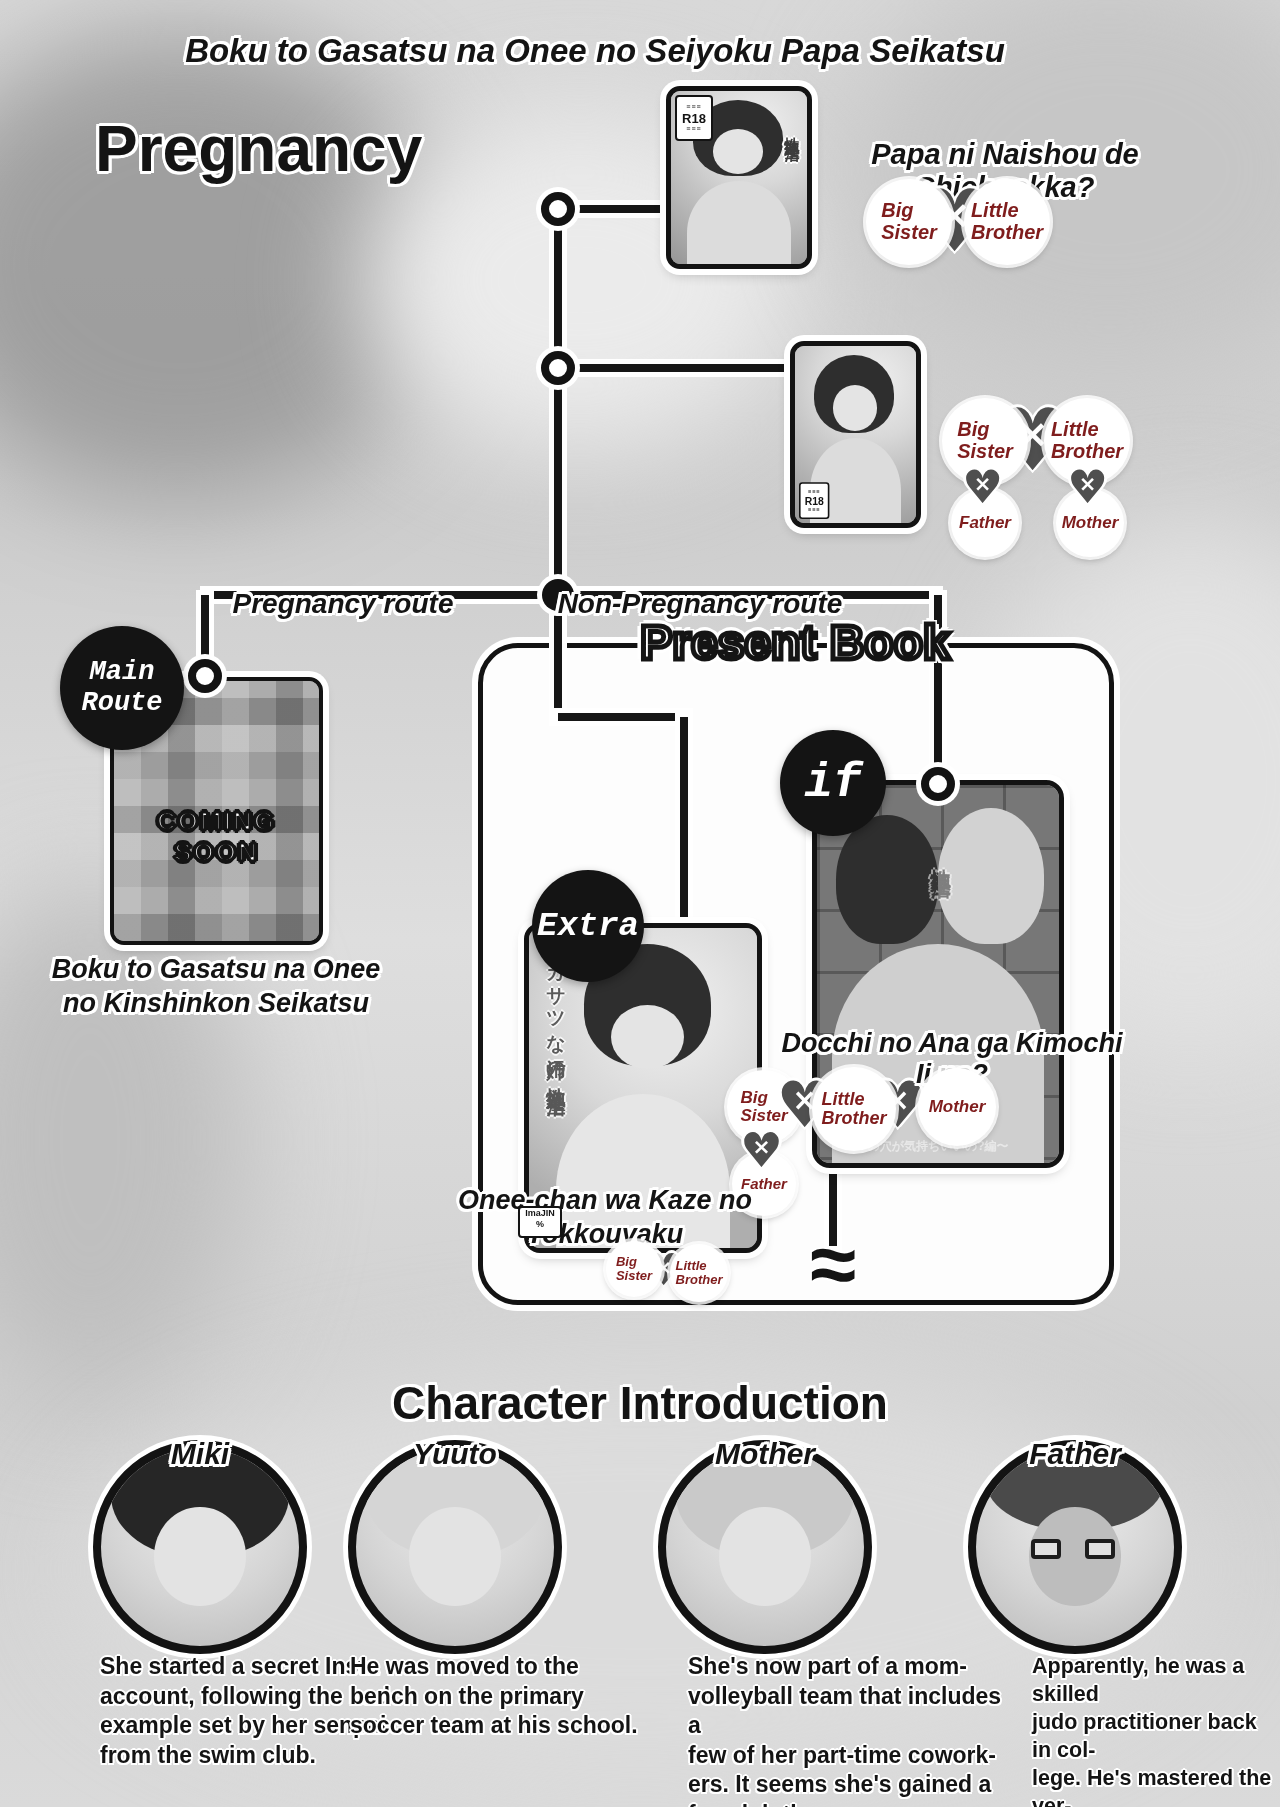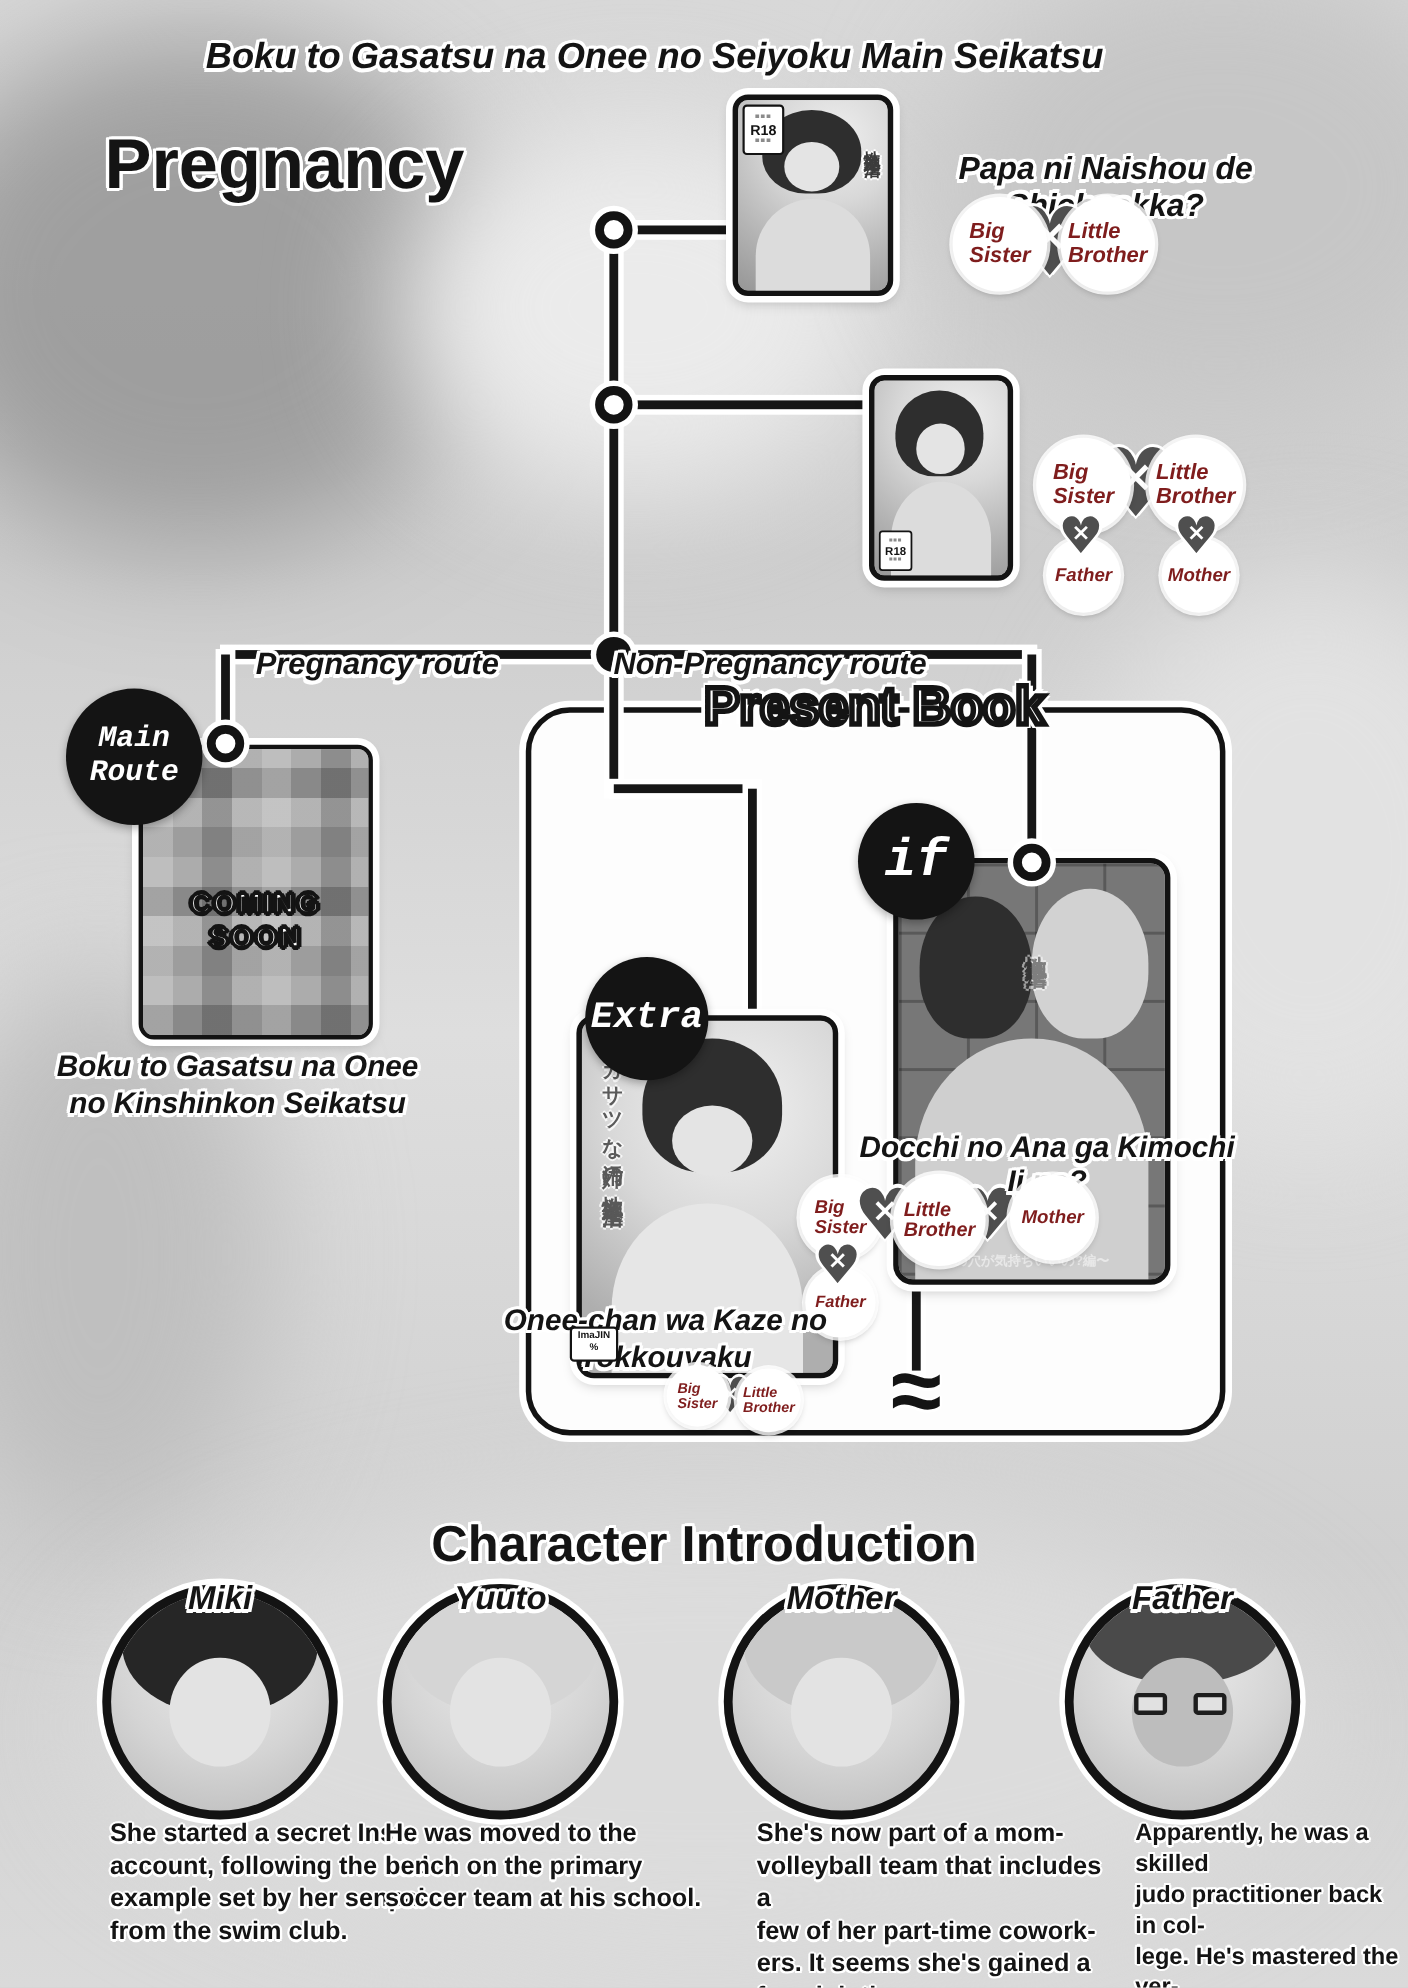--- a/index.html
+++ b/index.html
@@ -88,21 +88,21 @@
 
 <div id="page">
 
   <div class="blob" style="left:-90px;top:30px;width:540px;height:470px;background:#8e8e8e;opacity:.75;"></div>
   <div class="blob" style="left:360px;top:110px;width:440px;height:340px;background:#ebebeb;"></div>
   <div class="blob" style="left:850px;top:-40px;width:520px;height:420px;background:#c6c6c6;"></div>
   <div class="blob" style="left:-70px;top:880px;width:320px;height:520px;background:#bfbfbf;"></div>
   <div class="blob" style="left:980px;top:520px;width:420px;height:520px;background:#e2e2e2;"></div>
   <div class="blob" style="left:80px;top:1360px;width:1120px;height:420px;background:#dcdcdc;"></div>
 
-  <div class="abs otext txt" style="left:0;top:32px;width:1190px;text-align:center;font-size:33px;font-style:italic;z-index:4;">Boku to Gasatsu na Onee no Seiyoku Main Seikatsu</div>
+  <div class="abs otext txt" style="left:0;top:32px;width:1190px;text-align:center;font-size:33px;font-style:italic;z-index:4;">Boku to Gasatsu na Onee no Seiyoku Papa Seikatsu</div>
   <div class="abs otext txt" style="left:95px;top:112px;font-size:64px;z-index:4;">Pregnancy</div>
 
   <div class="present-box"></div>
 
   <div class="linev" style="left:554px;top:209px;height:512px;"></div>
   <div class="lineh" style="left:558px;top:205px;width:116px;"></div>
   <div class="lineh" style="left:558px;top:364px;width:238px;"></div>
   <div class="lineh" style="left:205px;top:591px;width:733px;"></div>
   <div class="linev" style="left:201px;top:595px;height:81px;"></div>
   <div class="linev" style="left:934px;top:595px;height:189px;"></div>
@@ -154,21 +154,21 @@
   <div class="pcircle txt" style="left:1044px;top:398px;width:86px;height:86px;font-size:20px;">Little
 Brother</div>
   <div class="heart front" style="left:962px;top:464px;font-size:46px;">♥<span class="x">×</span></div>
   <div class="heart front" style="left:1067px;top:464px;font-size:46px;">♥<span class="x">×</span></div>
   <div class="pcircle" style="left:951px;top:489px;width:68px;height:68px;font-size:17px;">Father</div>
   <div class="pcircle" style="left:1056px;top:489px;width:68px;height:68px;font-size:17px;">Mother</div>
 
   <div class="abs otext" style="left:193px;top:588px;width:300px;text-align:center;font-size:28px;font-style:italic;z-index:4;">Pregnancy route</div>
   <div class="abs otext" style="left:530px;top:588px;width:340px;text-align:center;font-size:28px;font-style:italic;z-index:4;">Non-Pregnancy route</div>
 
-  <div class="cover" style="left:110px;top:677px;width:213px;height:268px;border-width:4px;margin-left:16px;">
+  <div class="cover" style="left:110px;top:677px;width:213px;height:268px;border-width:4px;">
     <div class="mosaic"></div>
     <div class="abs btext-sm" style="left:0;top:125px;width:100%;text-align:center;font-size:26px;letter-spacing:2px;">COMING SOON</div>
   </div>
   <div class="blackcirc txt" style="left:60px;top:626px;width:124px;height:124px;font-size:27px;line-height:1.15;z-index:4;">Main
 Route</div>
   <div class="abs otext txt" style="left:46px;top:952px;width:340px;text-align:center;font-size:27px;line-height:34px;font-style:italic;z-index:4;">Boku to Gasatsu na Onee
 no Kinshinkon Seikatsu</div>
 
   <div class="abs btext txt" style="left:595px;top:615px;width:400px;text-align:center;font-size:48px;z-index:4;">Present Book</div>
 

